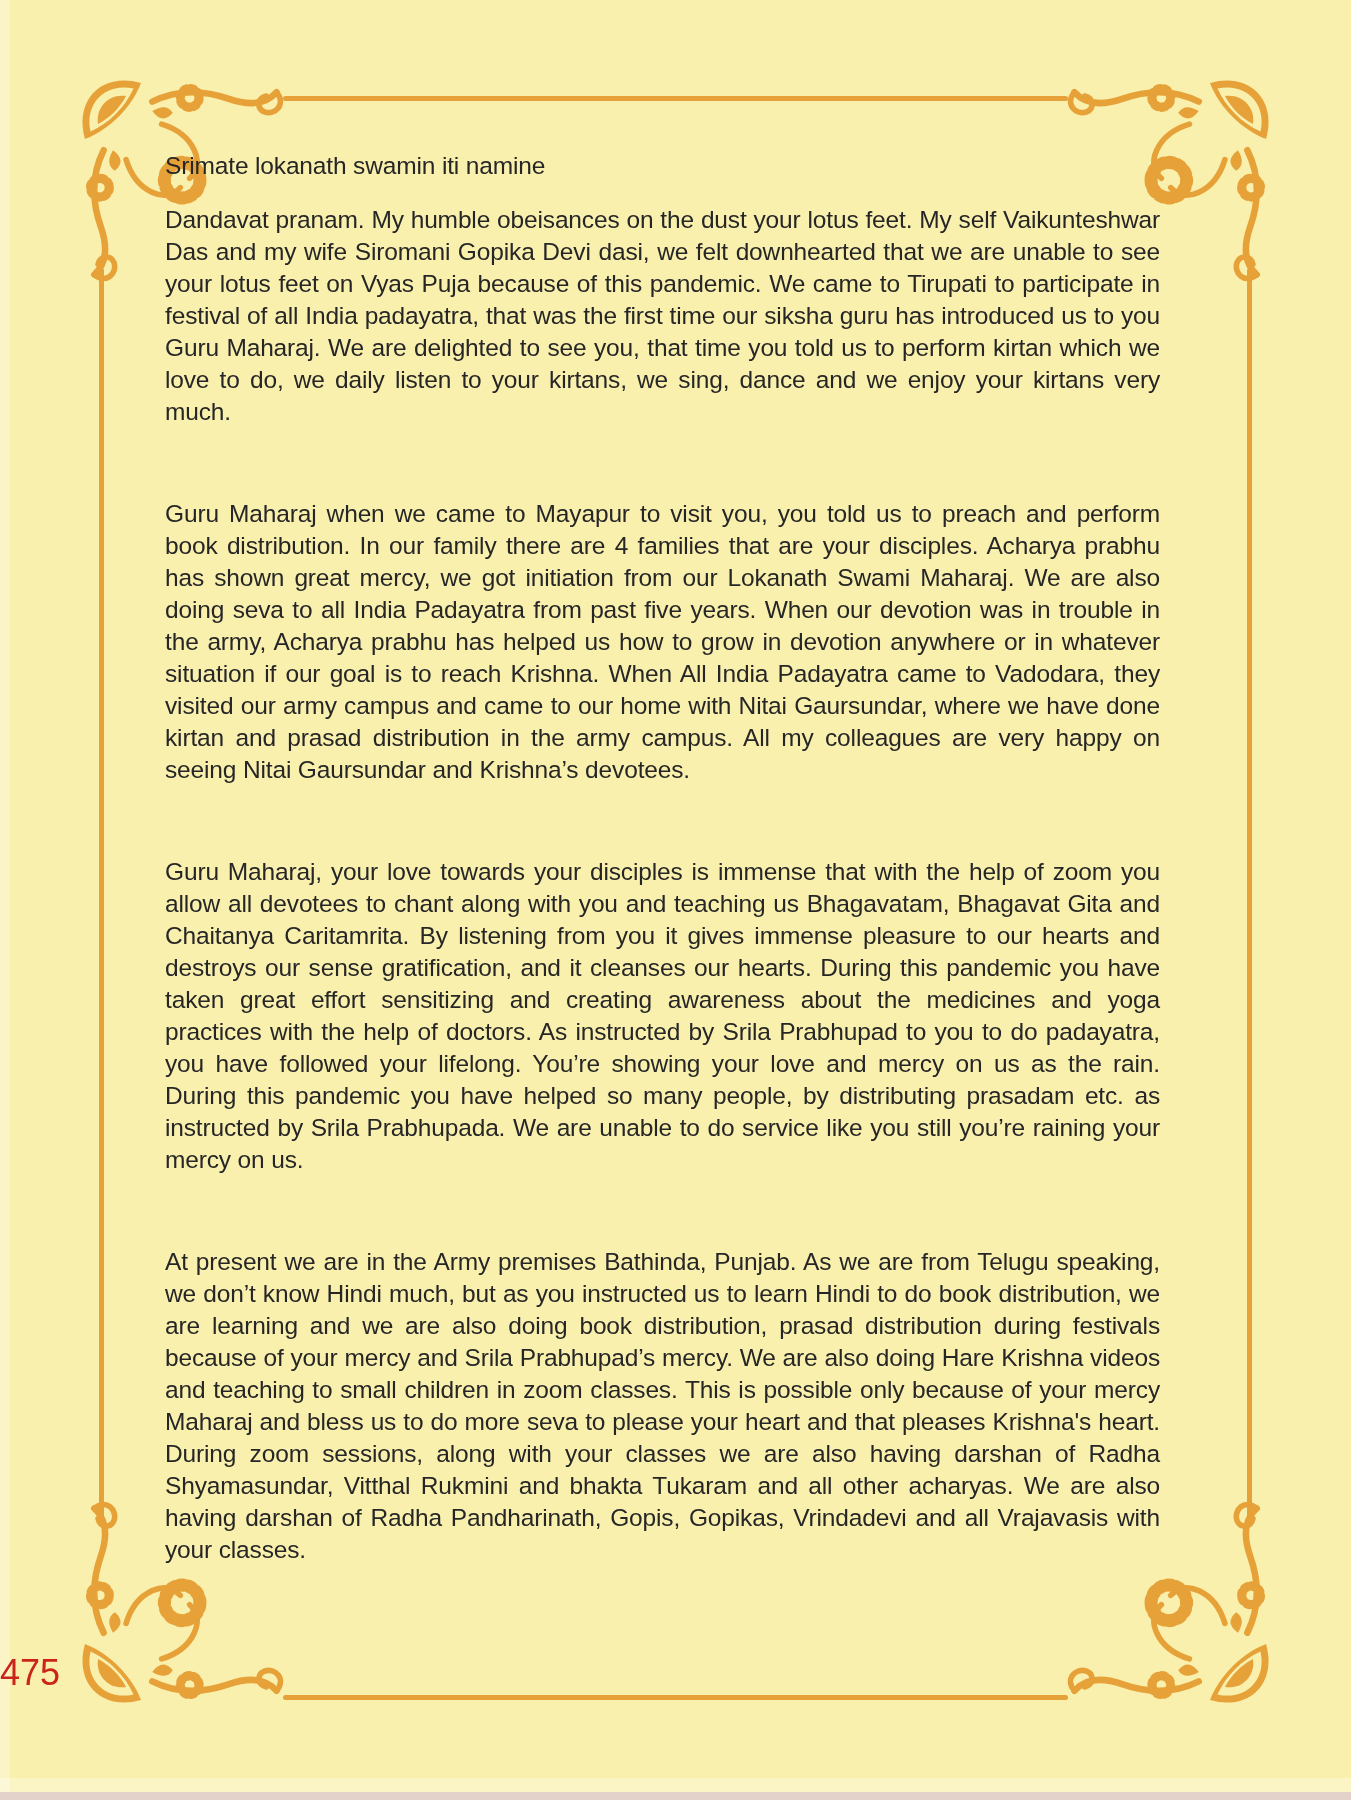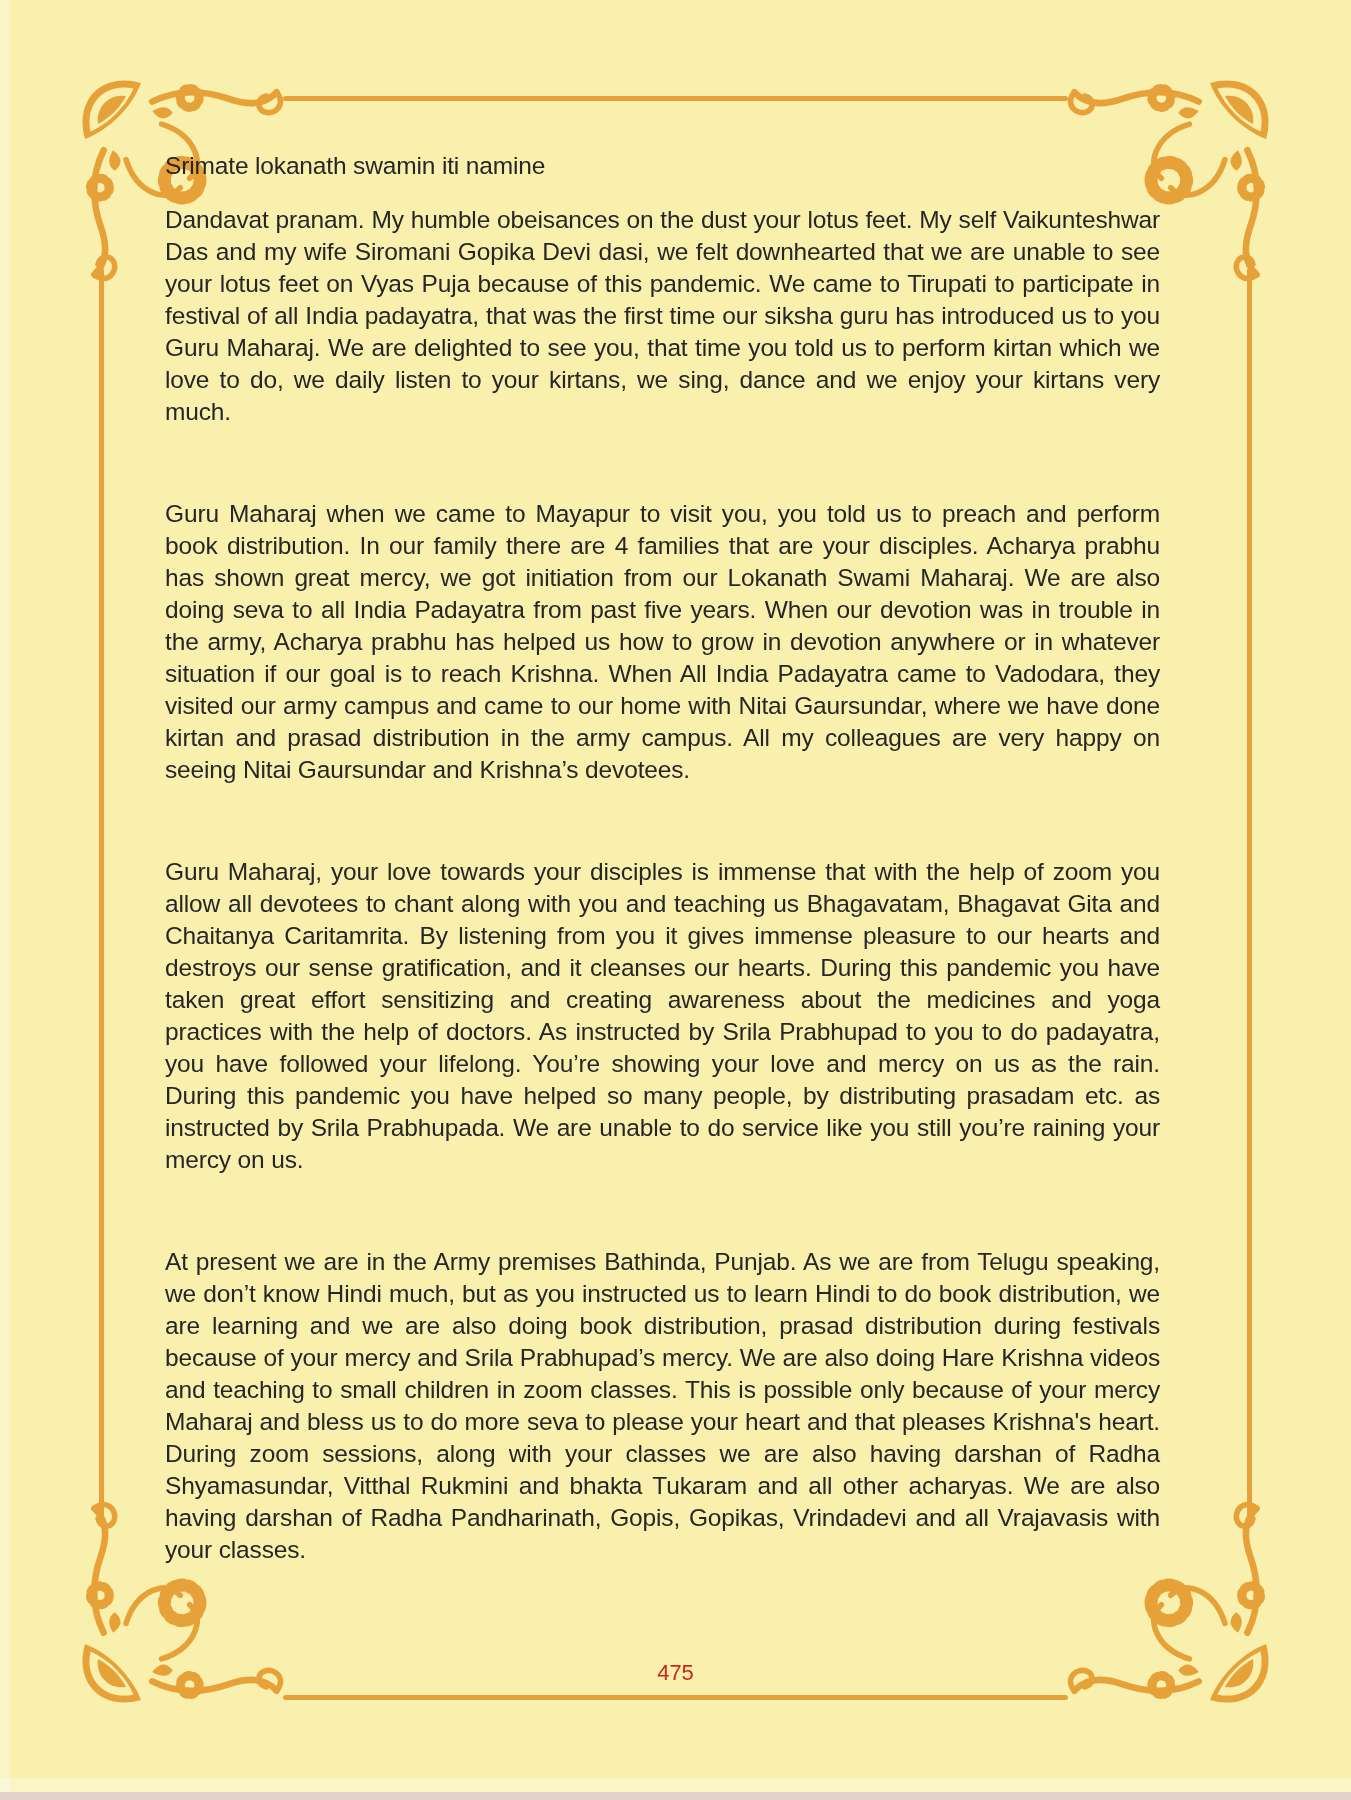--- a/index.html
+++ b/index.html
@@ -36,23 +36,23 @@
     color: var(--text, #262626);
     font-size:24.5px; line-height:32px;
     letter-spacing:-0.15px;
   }
   .heading { margin:0 0 22px 0; font-weight:normal; font-size:24.5px; }
   .para { margin:0 0 70px 0; text-align:justify; }
   .para:last-child { margin-bottom:8px; }
 
   .pagenum {
     position:absolute; left:0; top:1658px; width:100%;
-    text-align:center;
+    text-align:left;
     color: var(--page_number, #C9251A);
-    font-size:22px; line-height:30px;
+    font-size:36px; line-height:30px;
   }
 </style>
 </head>
 <body>
 
 <div class="page">
 
   <div class="edge-left"></div>
   <div class="edge-bottom-light"></div>
   <div class="edge-bottom"></div>

